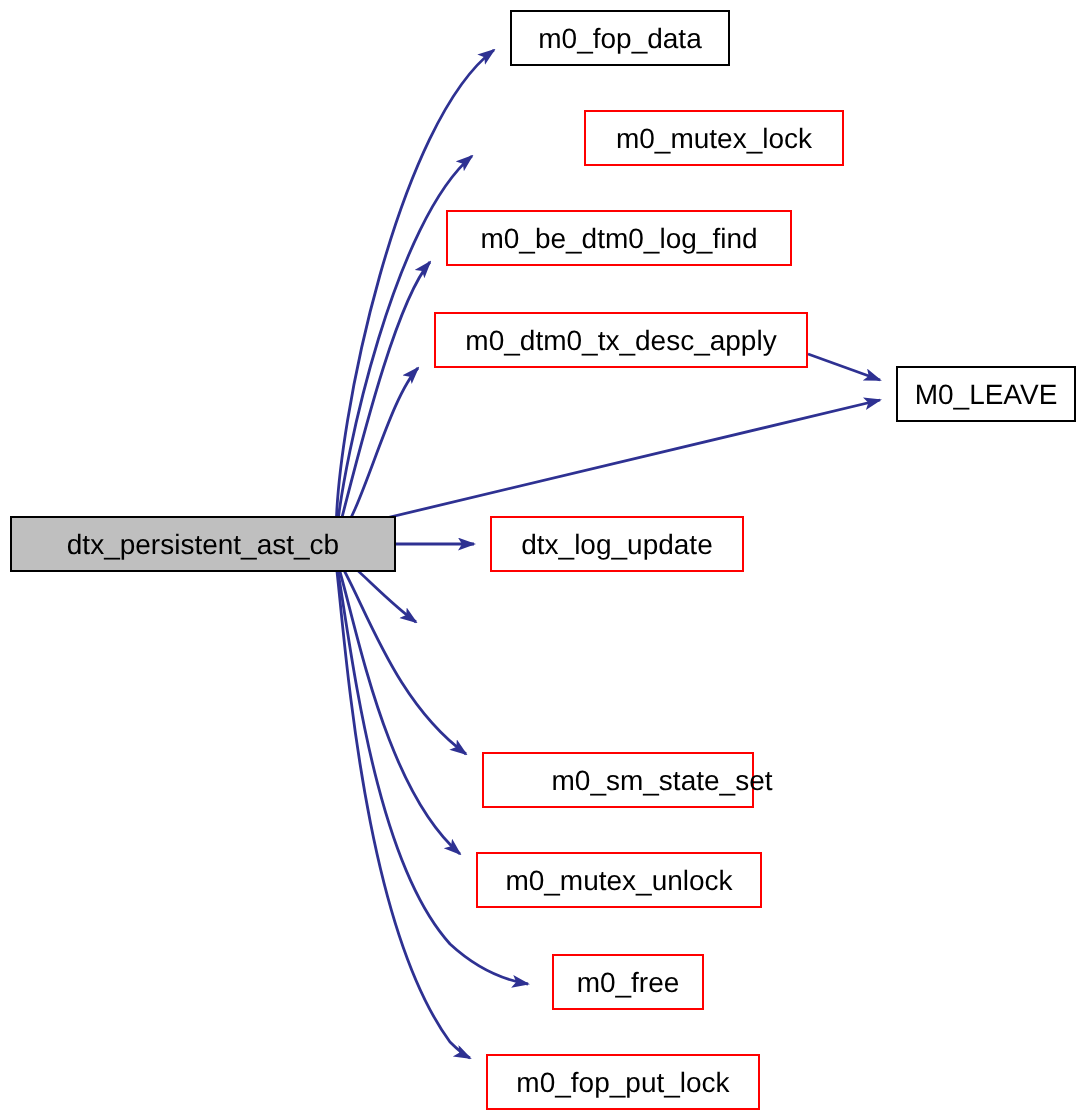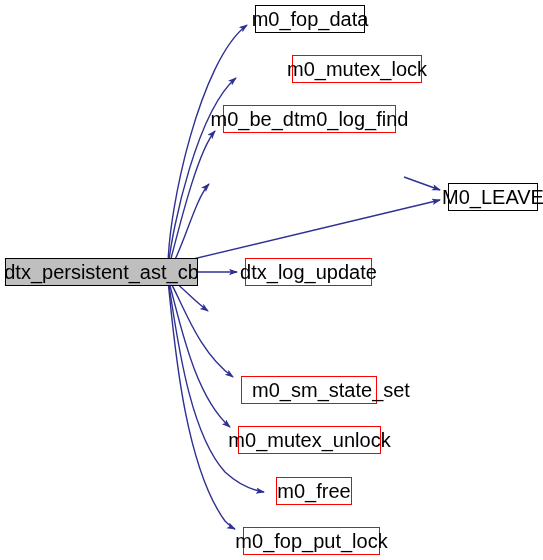--- a/index.html
+++ b/index.html
@@ -26,21 +26,21 @@
   .node {
     position: absolute;
     box-sizing: border-box;
     display: flex;
     align-items: center;
     justify-content: center;
     text-align: center;
     background: #ffffff;
     border: 1px solid #ff0000;
     color: #000000;
-    font-size: 20px;
+    font-size: 14px;
     line-height: 15px;
     white-space: pre-line;
     letter-spacing: 0px;
   }
   .node.black {
     border: 1px solid #000000;
   }
   .node.root {
     background: #bfbfbf;
     border: 1px solid #000000;
@@ -76,20 +76,21 @@
   </svg>
 
   <div class="node root" style="left:5px; top:258px; width:193px; height:28px;">dtx_persistent_ast_cb</div>
 
   <div class="node black" style="left:255px; top:5px; width:110px; height:28px;">m0_fop_data</div>
 
   <div class="node" style="left:244px; top:55px; width:130px; height:28px;margin-left:48px;">m0_mutex_lock</div>
 
   <div class="node" style="left:223px; top:105px; width:173px; height:28px;">m0_be_dtm0_log_find</div>
 
+  <div class="node" style="left:217px; top:156px; width:187px; height:28px;">m0_dtm0_tx_desc_apply</div>
 
   <div class="node black" style="left:448px; top:183px; width:90px; height:28px;">M0_LEAVE</div>
 
   <div class="node" style="left:245px; top:258px; width:127px; height:28px;">dtx_log_update</div>
 
 
   <div class="node" style="left:241px; top:376px; width:136px; height:28px;padding-left:44px;">m0_sm_state_set</div>
 
   <div class="node" style="left:238px; top:426px; width:143px; height:28px;">m0_mutex_unlock</div>
 

